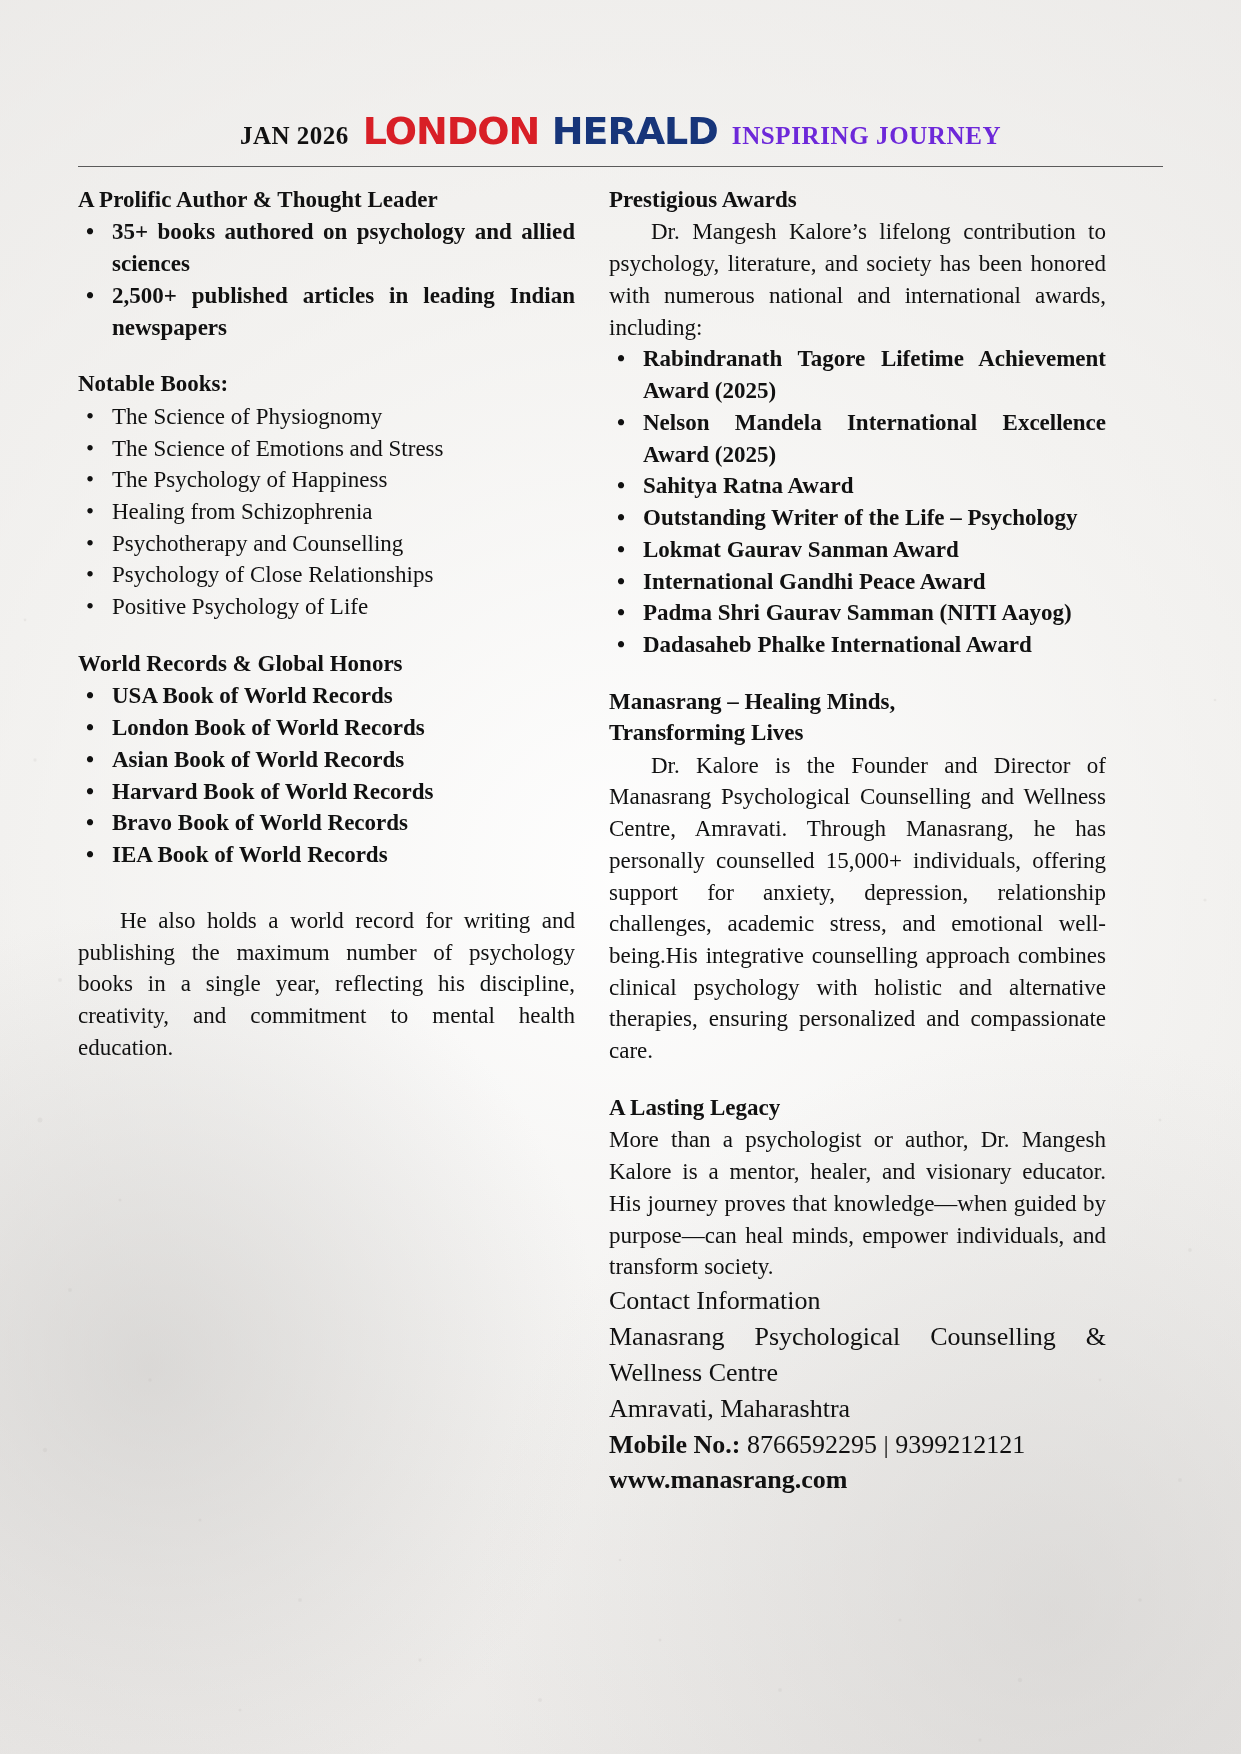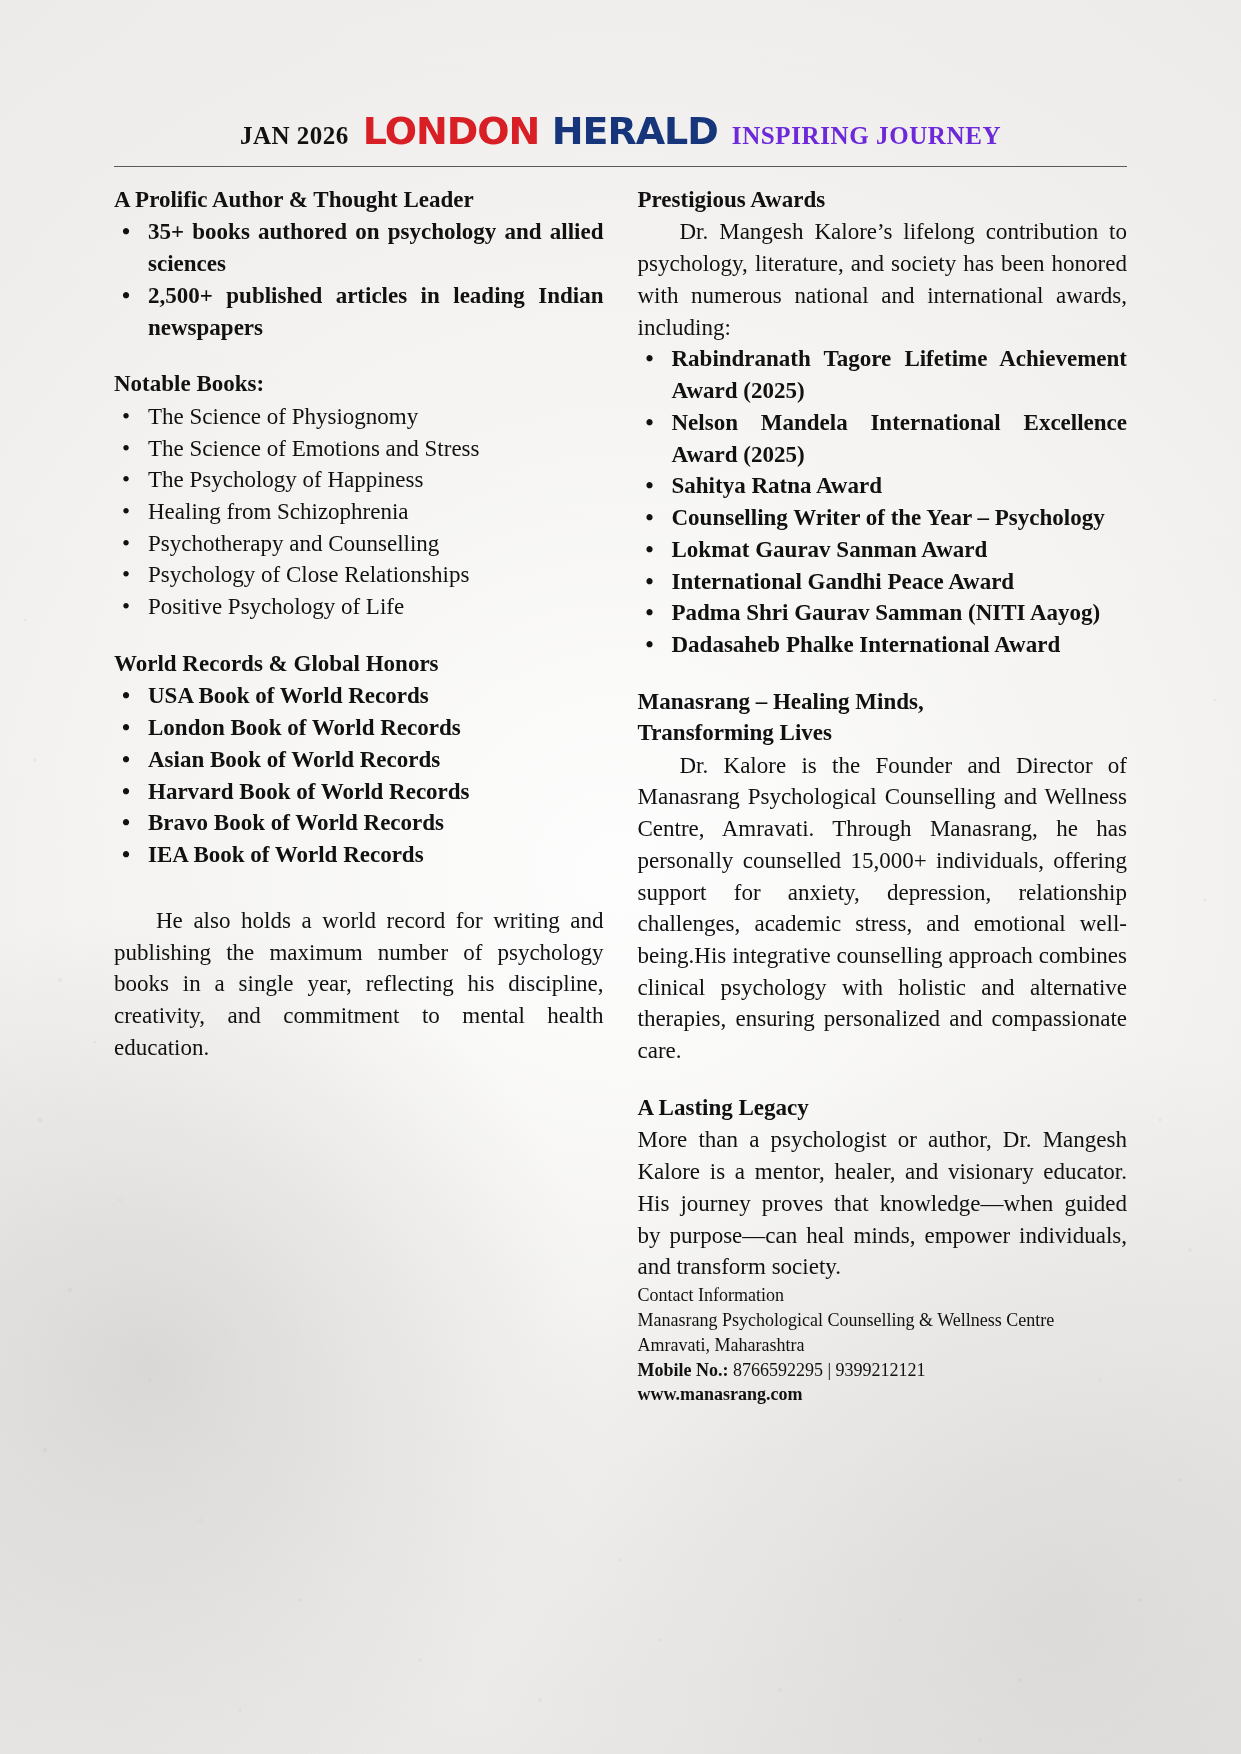--- a/index.html
+++ b/index.html
@@ -27,21 +27,21 @@
   }
   .speckles {
     position: absolute;
     inset: 0;
     opacity: 0.5;
     pointer-events: none;
   }
   .content {
     position: relative;
     z-index: 2;
-    padding: 0 114px;
+    padding: 0 78px;
   }
   
   .masthead {
     display: flex;
     align-items: baseline;
     justify-content: center;
     gap: 14px;
     padding-top: 112px;
   }
   .masthead-date {
@@ -118,21 +118,21 @@
   }
   ul.list li .txt {
     flex: 1;
     text-align: justify;
     text-justify: inter-word;
   }
   ul.list.bold li .txt { font-weight: bold; }
   .gap-m { height: 26px; }
   .gap-l { height: 34px; }
   .contact-line {
-    font-size: 18px;
+    font-size: 26px;
     line-height: 1.38;
     text-align: justify;
   }
   .bold { font-weight: bold; }
 </style>
 </head>
 <body>
 
 <div class="page-texture"></div>
 <svg class="speckles" width="1241" height="1754">
@@ -277,21 +277,21 @@
         <li>
           <span class="bullet">•</span>
           <span class="txt">Nelson Mandela International Excellence Award (2025)</span>
         </li>
         <li>
           <span class="bullet">•</span>
           <span class="txt">Sahitya Ratna Award</span>
         </li>
         <li>
           <span class="bullet">•</span>
-          <span class="txt">Counselling Writer of the Year – Psychology</span>
+          <span class="txt">Outstanding Writer of the Life – Psychology</span>
         </li>
         <li>
           <span class="bullet">•</span>
           <span class="txt">Lokmat Gaurav Sanman Award</span>
         </li>
         <li>
           <span class="bullet">•</span>
           <span class="txt">International Gandhi Peace Award</span>
         </li>
         <li>

